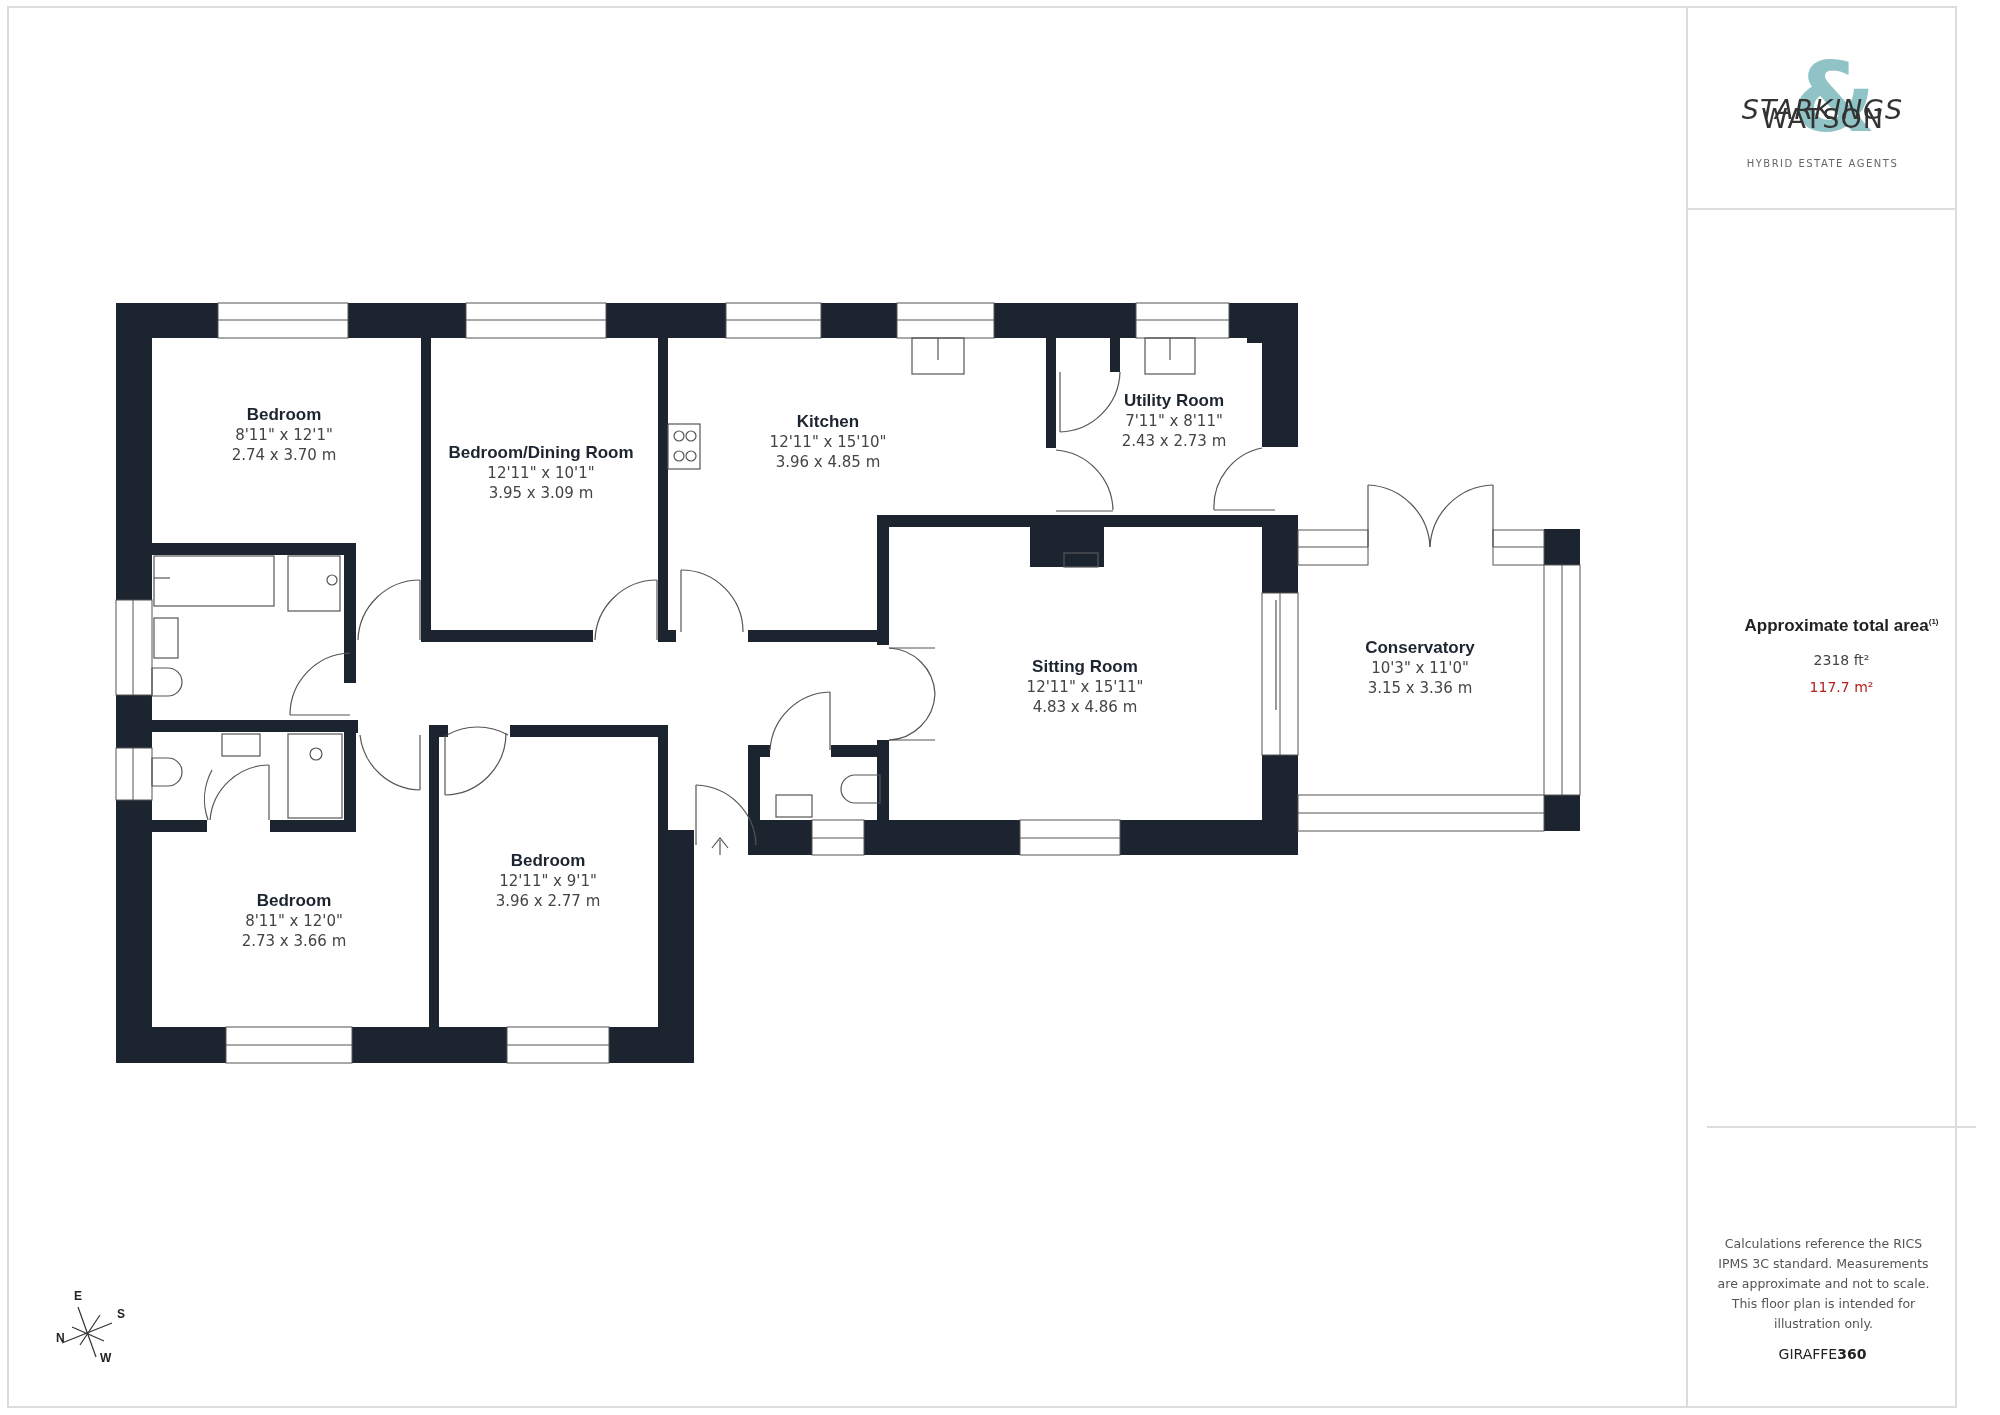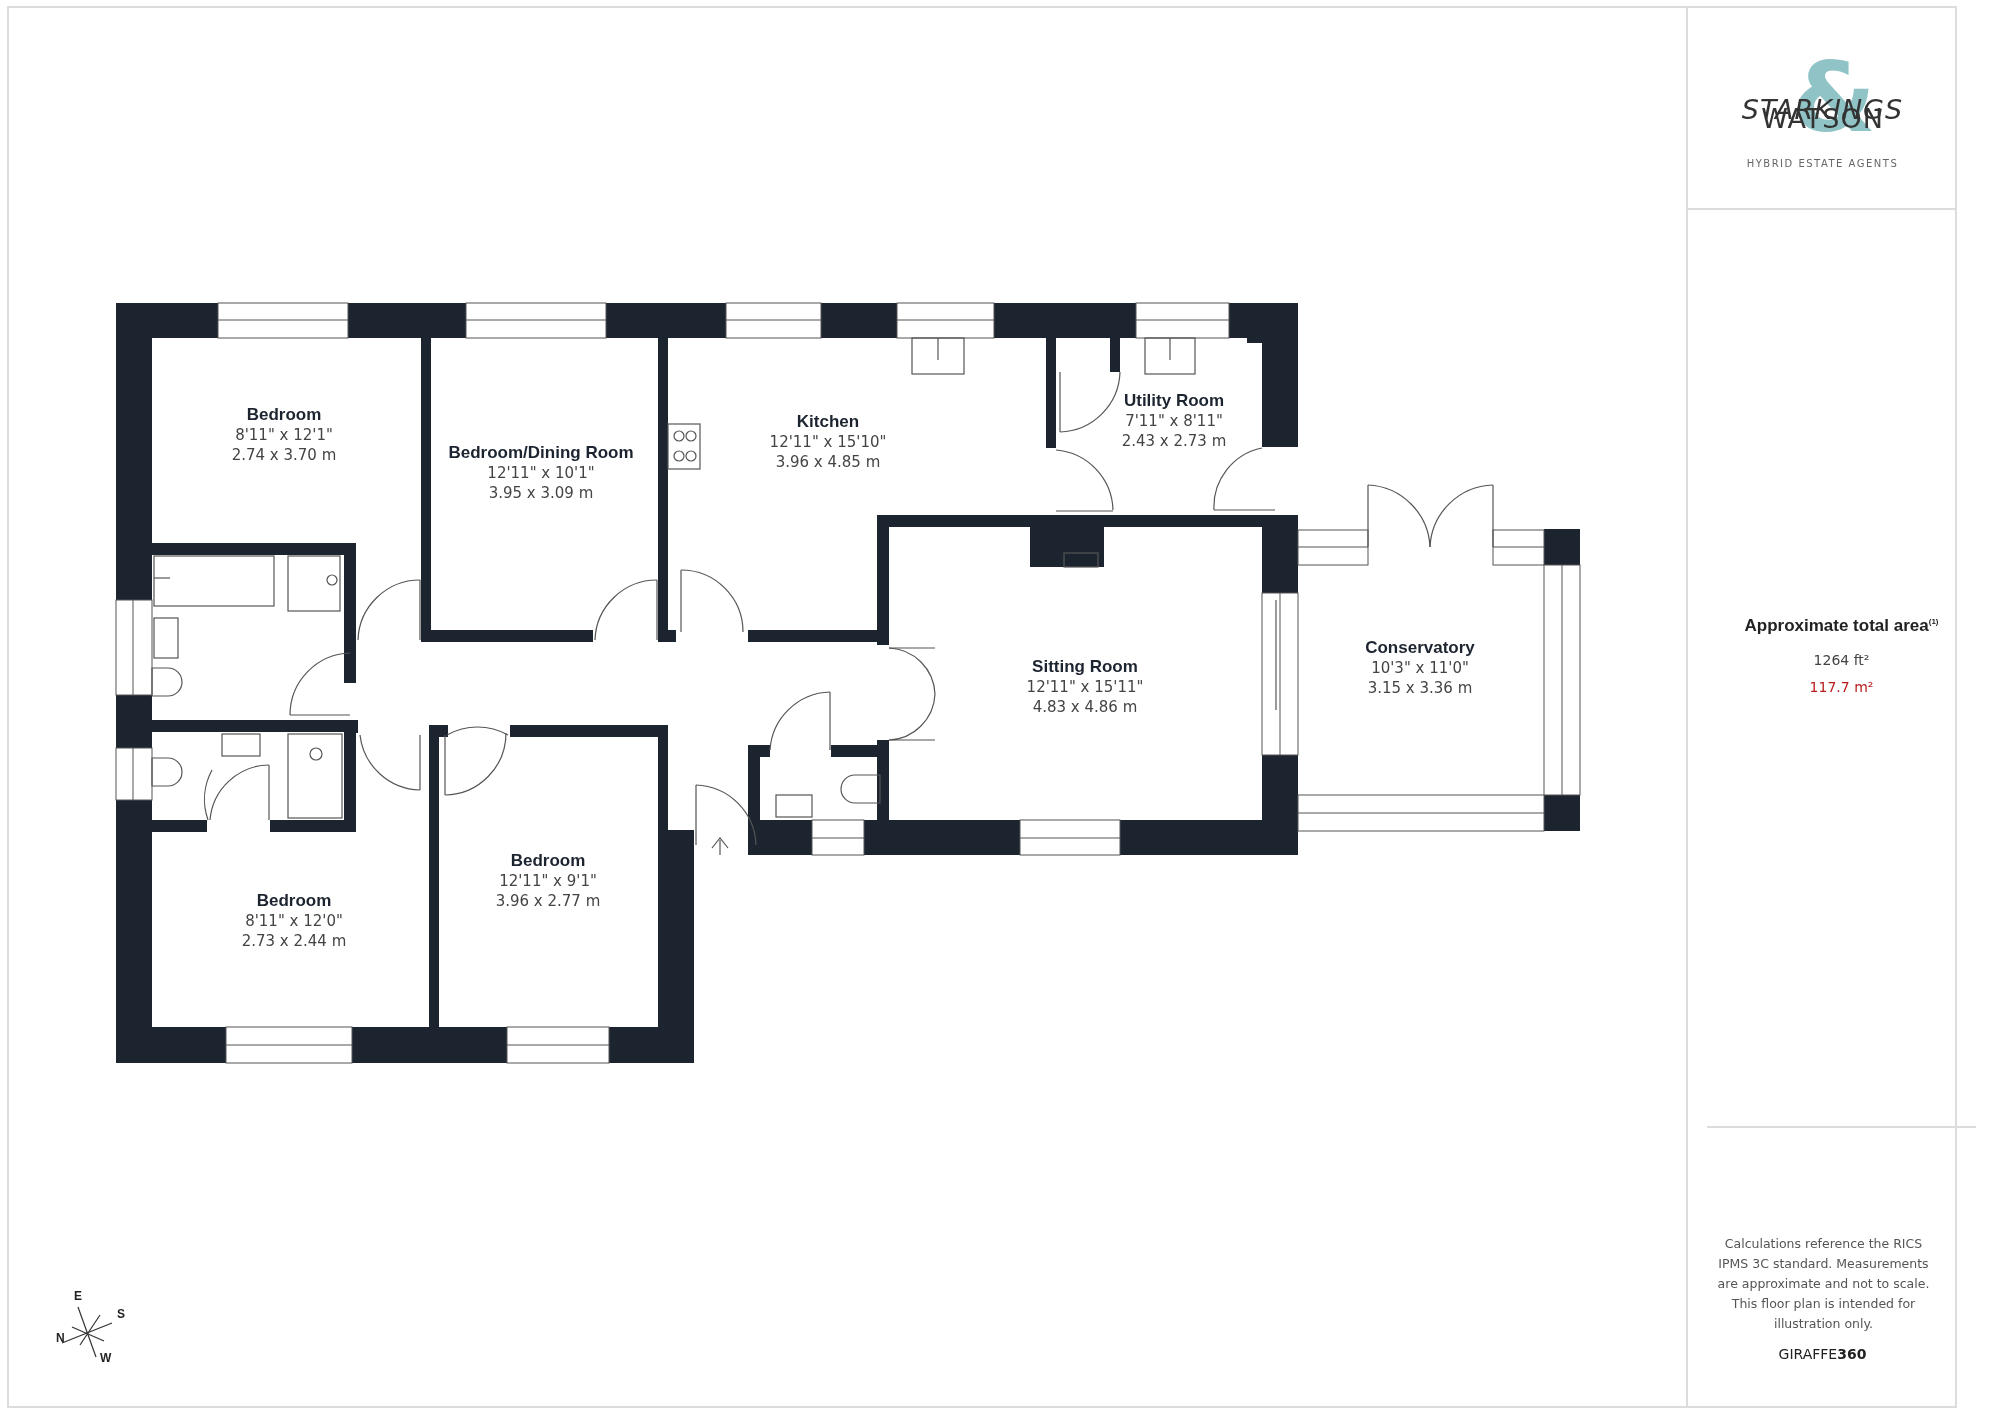--- a/index.html
+++ b/index.html
@@ -215,21 +215,21 @@
   <div class="d">4.83 x 4.86 m</div>
 </div>
 <div class="lbl" style="left:1420px;top:638px">
   <div class="n">Conservatory</div>
   <div class="d">10'3" x 11'0"</div>
   <div class="d">3.15 x 3.36 m</div>
 </div>
 <div class="lbl" style="left:294px;top:891px">
   <div class="n">Bedroom</div>
   <div class="d">8'11" x 12'0"</div>
-  <div class="d">2.73 x 2.44 m</div>
+  <div class="d">2.73 x 3.66 m</div>
 </div>
 <div class="lbl" style="left:548px;top:851px">
   <div class="n">Bedroom</div>
   <div class="d">12'11" x 9'1"</div>
   <div class="d">3.96 x 2.77 m</div>
 </div>
 
 <div class="compass">
   <svg width="80" height="80" viewBox="0 0 80 80">
     <g stroke="#333" stroke-width="1.2">
@@ -247,20 +247,20 @@
 
 <div class="sidebar">
   <div class="sb-sec logo">
     <span class="amp">&amp;</span>
     <span class="w1">STARKINGS</span>
     <span class="w2">WATSON</span>
     <span class="tag">HYBRID ESTATE AGENTS</span>
   </div>
   <div class="sb-sec area">
     <div class="ttl"><span>Approximate total area</span><sup>(1)</sup></div>
-    <div class="v1">1264 ft²</div>
+    <div class="v1">2318 ft²</div>
     <div class="v2">117.7 m²</div>
   </div>
   <div class="sb-sec disc">
     <div class="txt">Calculations reference the RICS IPMS 3C standard. Measurements are approximate and not to scale. This floor plan is intended for illustration only.</div>
     <div class="brand"><span>GIRAFFE</span><b>360</b></div>
   </div>
 </div>
 
 </body></html>

